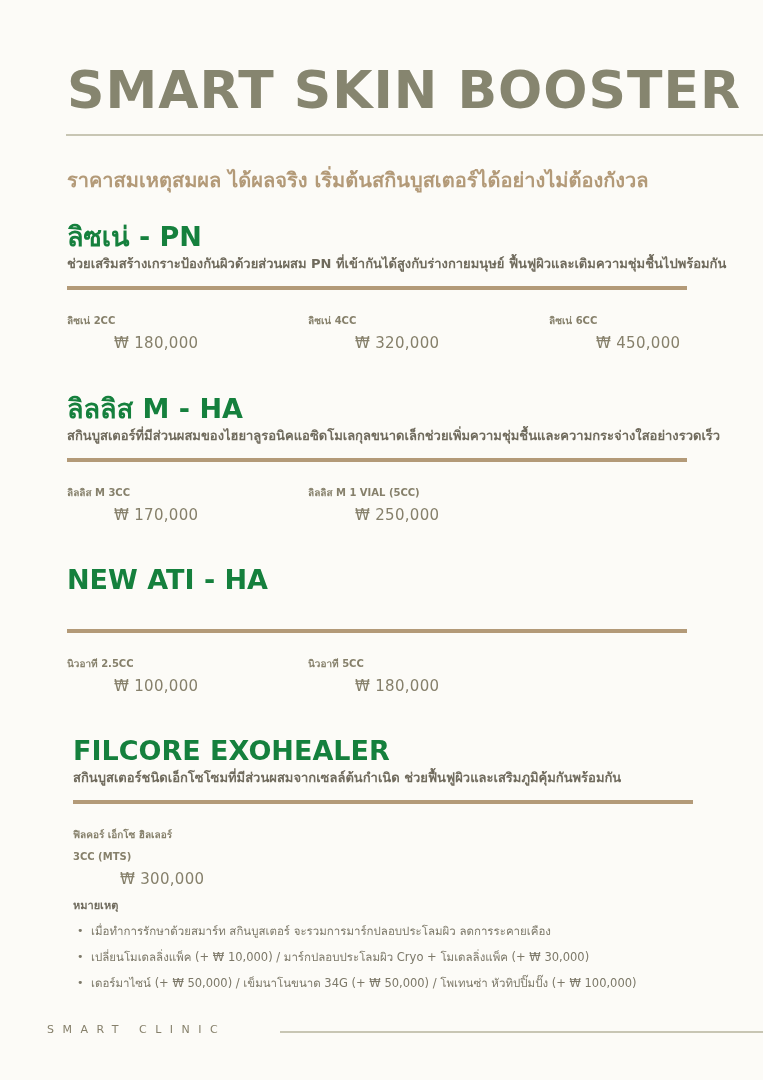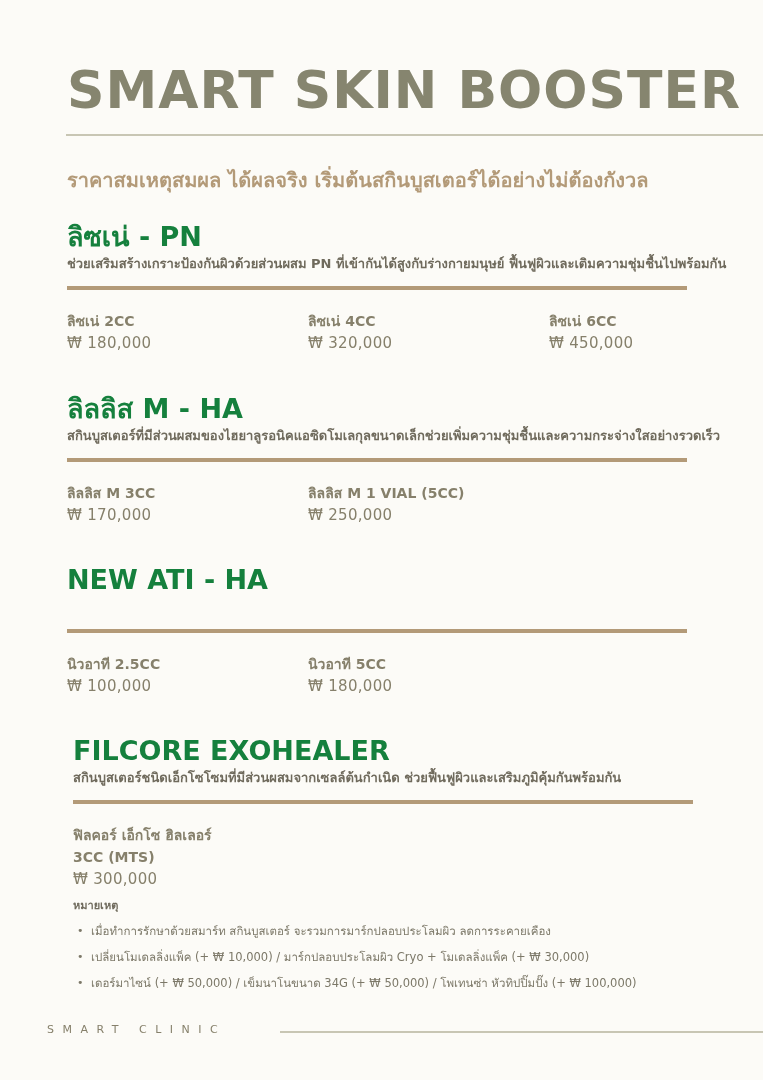--- a/index.html
+++ b/index.html
@@ -20,22 +20,22 @@
       font-size: 20px; font-weight: bold; color: #b39a78;
     }
 
     .section { position: absolute; left: 67px; width: 620px; }
     .sec-heading { font-size: 27px; font-weight: bold; color: #15803d; line-height: 26px; }
     .sec-desc { margin-top: 6px; font-size: 13px; font-weight: bold; color: #6f6a5c; line-height: 16px; white-space: nowrap; }
     .sec-rule { position: absolute; left: 0; height: 4px; background: #b39a78; }
 
     .items { position: absolute; left: 0; width: 640px; }
     .item { position: absolute; top: 0; }
-    .item-name { font-size: 14px; font-weight: bold; color: #86806b; line-height: 22px; white-space: nowrap; }
-    .item-price { font-size: 15px; color: #86806b; line-height: 22px; white-space: nowrap; letter-spacing: 0.3px; }
+    .item-name { font-size: 10px; font-weight: bold; color: #86806b; line-height: 22px; white-space: nowrap; }
+    .item-price { font-size: 15px; color: #86806b; line-height: 22px; white-space: nowrap; letter-spacing: 0.3px; margin-left: 47px; }
 
     .notes { position: absolute; left: 73px; top: 898px; width: 620px; }
     .notes-title { font-size: 11px; font-weight: bold; color: #6f6a5c; line-height: 16px; }
     .notes ul { list-style: none; margin-top: 4px; }
     .notes li { position: relative; padding-left: 18px; font-size: 11.5px; color: #7c7868; line-height: 26px; white-space: nowrap; }
     .notes li .bullet { position: absolute; left: 4px; top: 0; font-size: 11px; color: #7c7868; }
 
     .footer-brand {
       position: absolute; left: 47px; top: 1023px;
       font-size: 11px; letter-spacing: 8.5px; color: #86806b;

